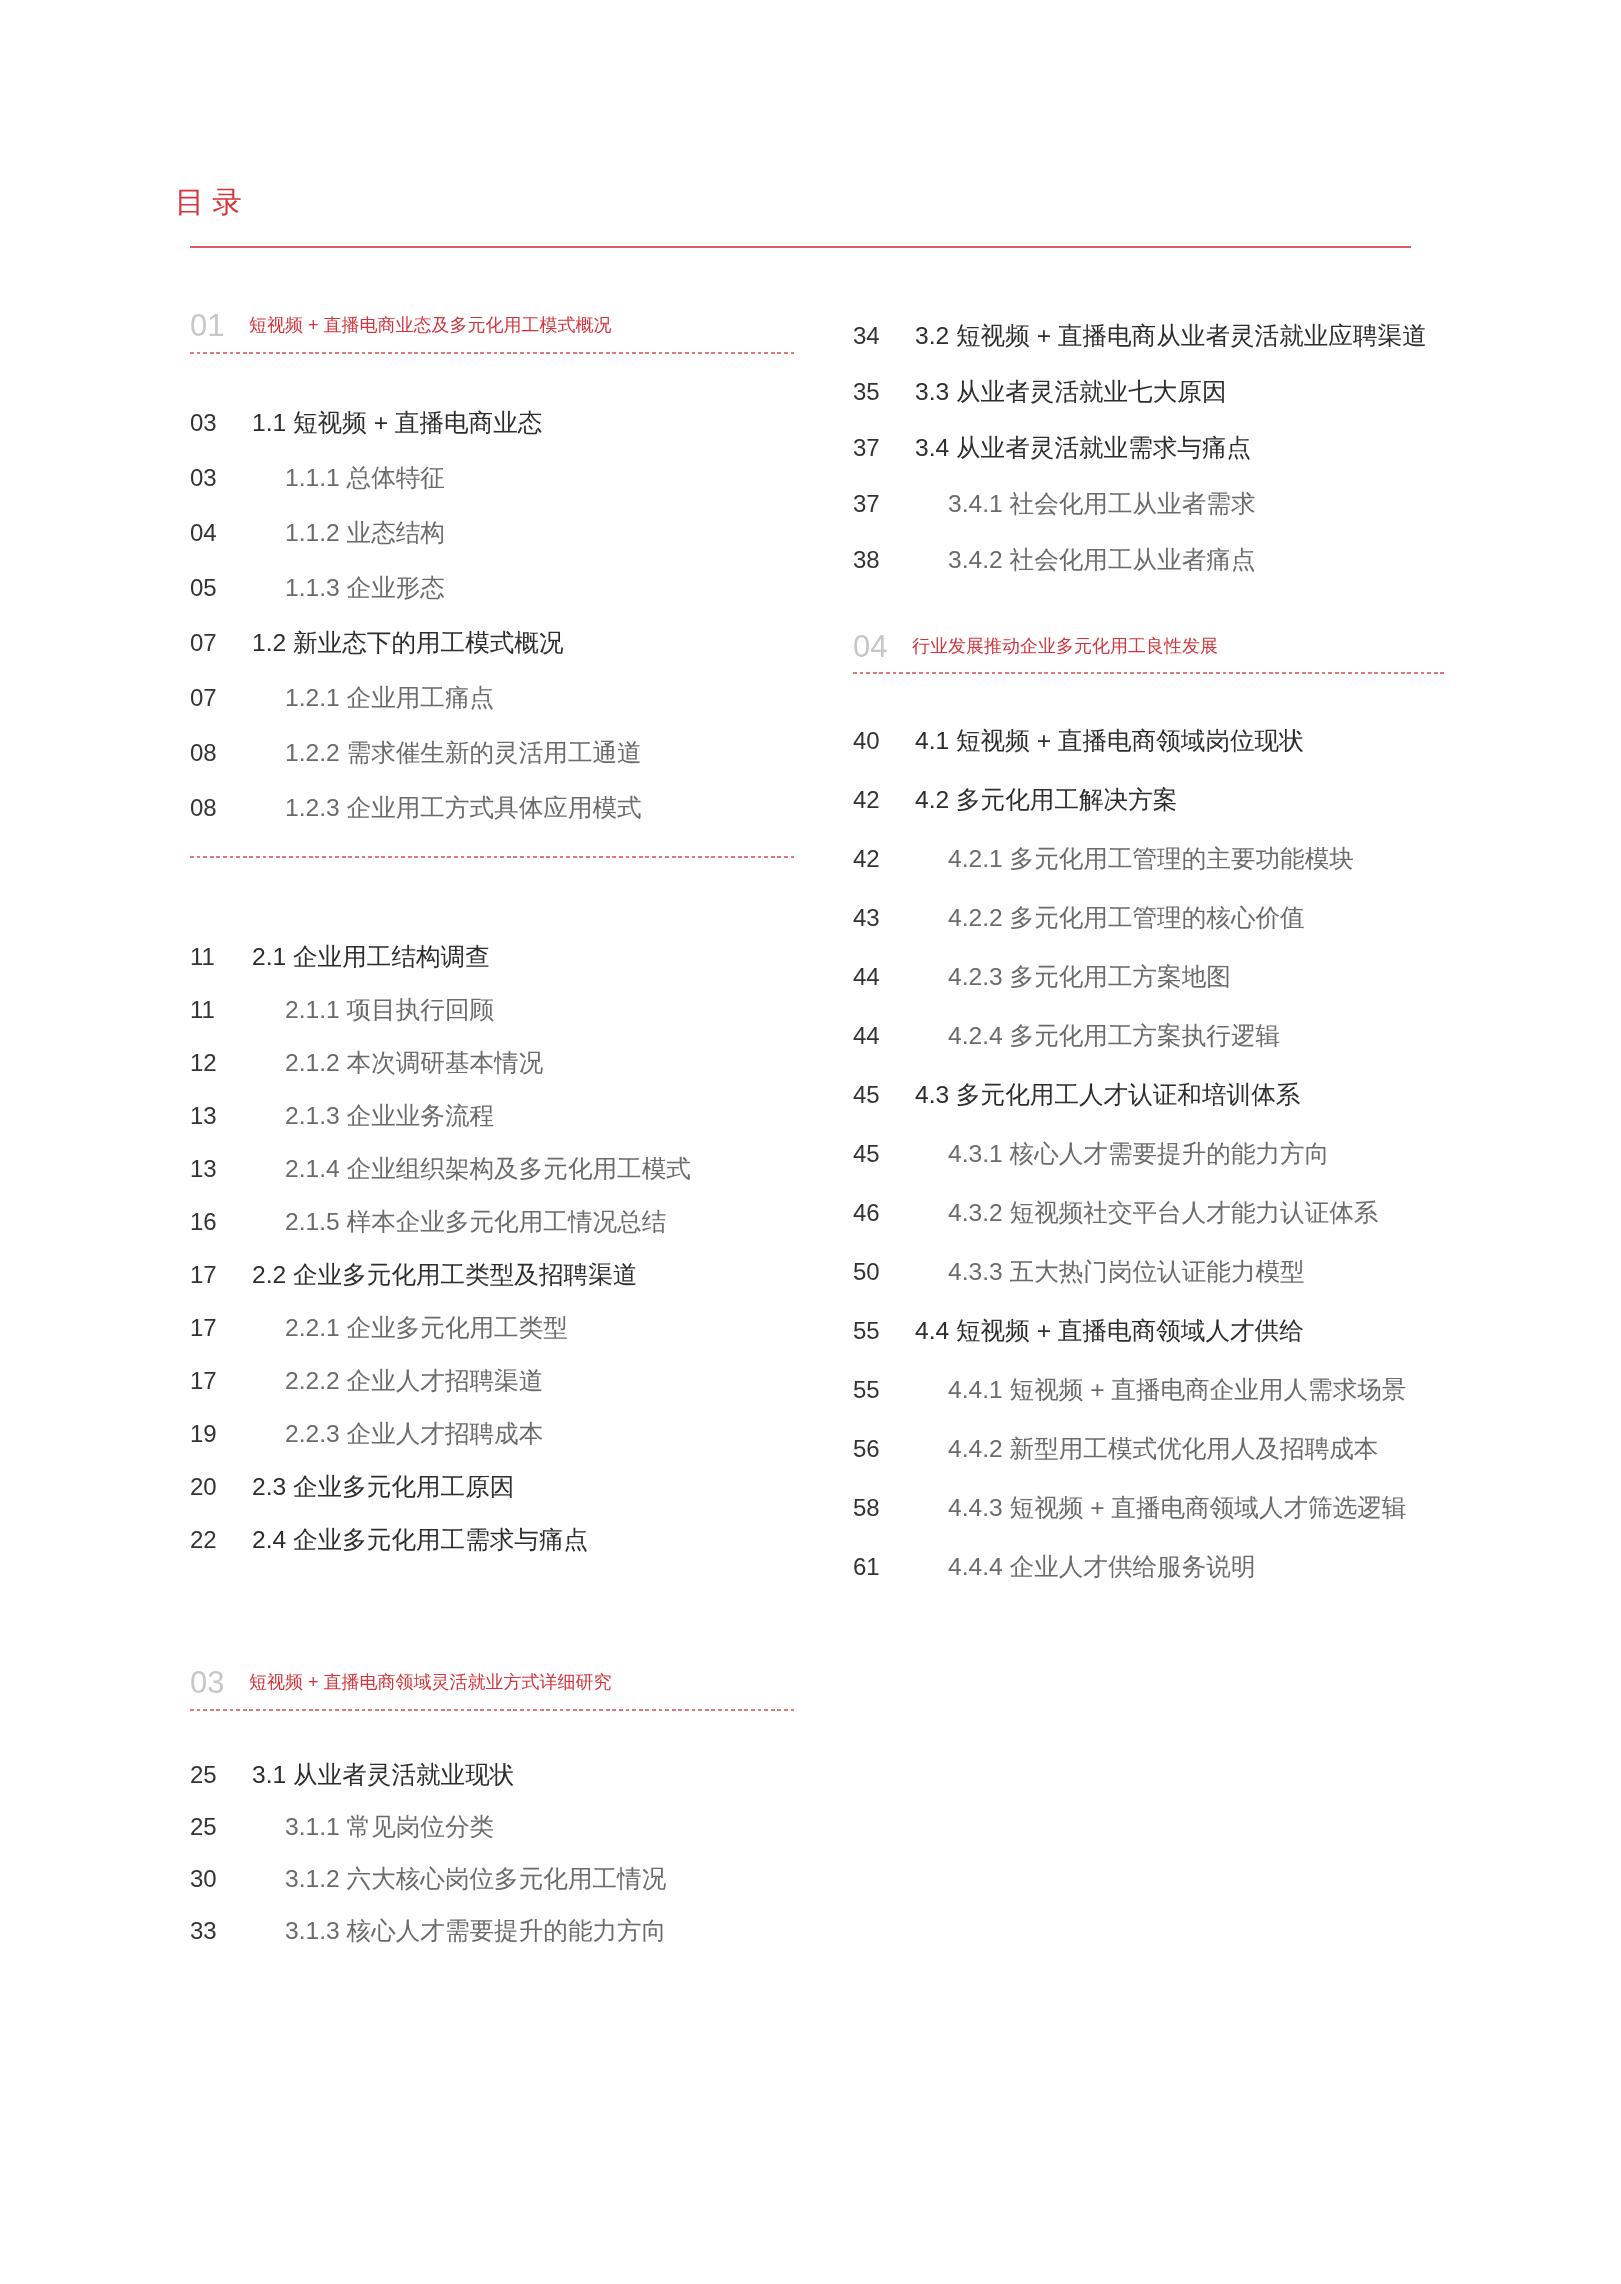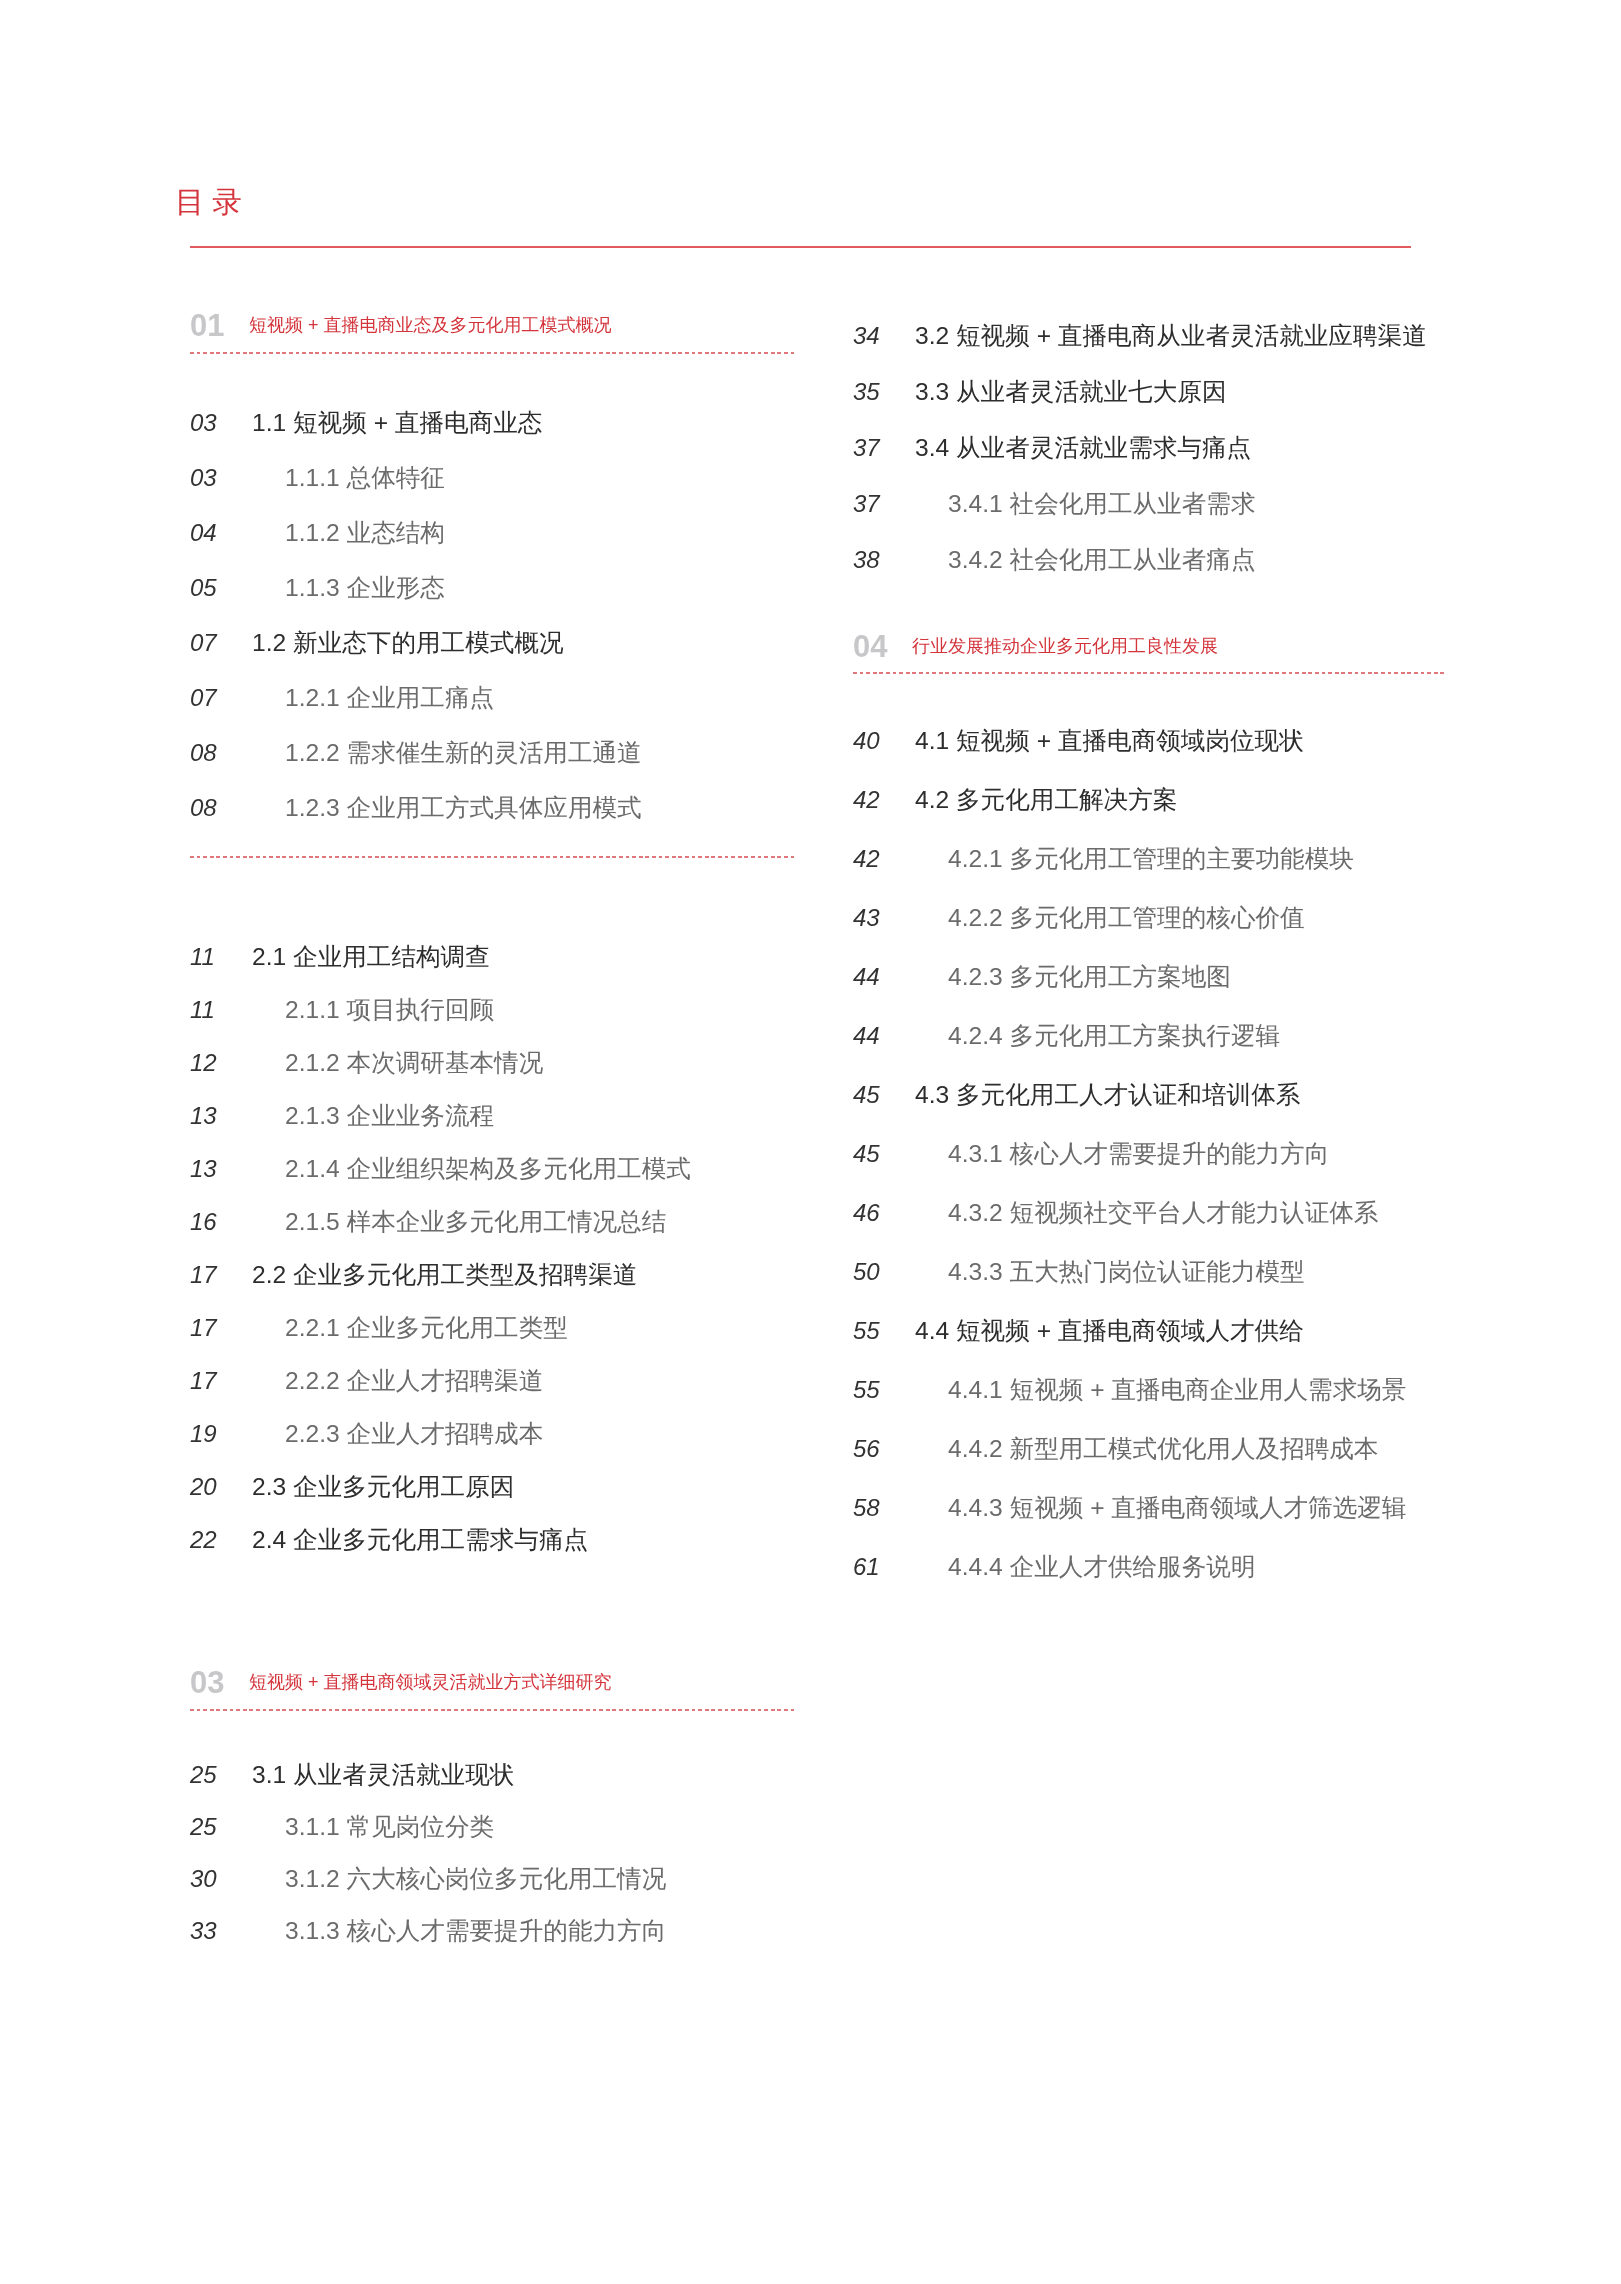--- a/index.html
+++ b/index.html
@@ -38,21 +38,21 @@
 
   .col-left  .block-1 { margin-top: 6.6px; }
   .col-left  .block-2 { margin-top: 88px; }
   .col-right .block-1 { margin-top: 28.5px; }
 
   
   .sec-head { display: flex; align-items: flex-start; height: 35px; }
   .sec-num {
     flex: 0 0 59px;
     font-size: 31px;
-    font-weight: 700;
+    font-weight: 400;
     color: #c7c7c9;
     line-height: 35px;
   }
   .sec-title {
     font-size: 18px;
     font-weight: 500;
     color: #d4343b;
     line-height: 35px;
     white-space: nowrap;
   }
@@ -72,21 +72,20 @@
   .col-left  .block-1 .row { height: 53px; }
   .col-left  .block-2 .row { height: 52px; }
   .col-right .block-0 .row { height: 56px; }
   .col-right .block-1 .row { height: 59px; }
 
   .row-page {
     flex: 0 0 62px;
     font-size: 24px;
     color: #333333;
     line-height: 31px;
-    font-style: italic;
   }
   .row-text {
     font-size: 24.6px;
     line-height: 31px;
     white-space: nowrap;
   }
   .row-text.lvl2 { color: #2d2d2d; font-weight: 500; }
   .row-text.lvl3 { color: #6b6b6b; font-weight: 400; padding-left: 33px; }
 </style>
 </head>

